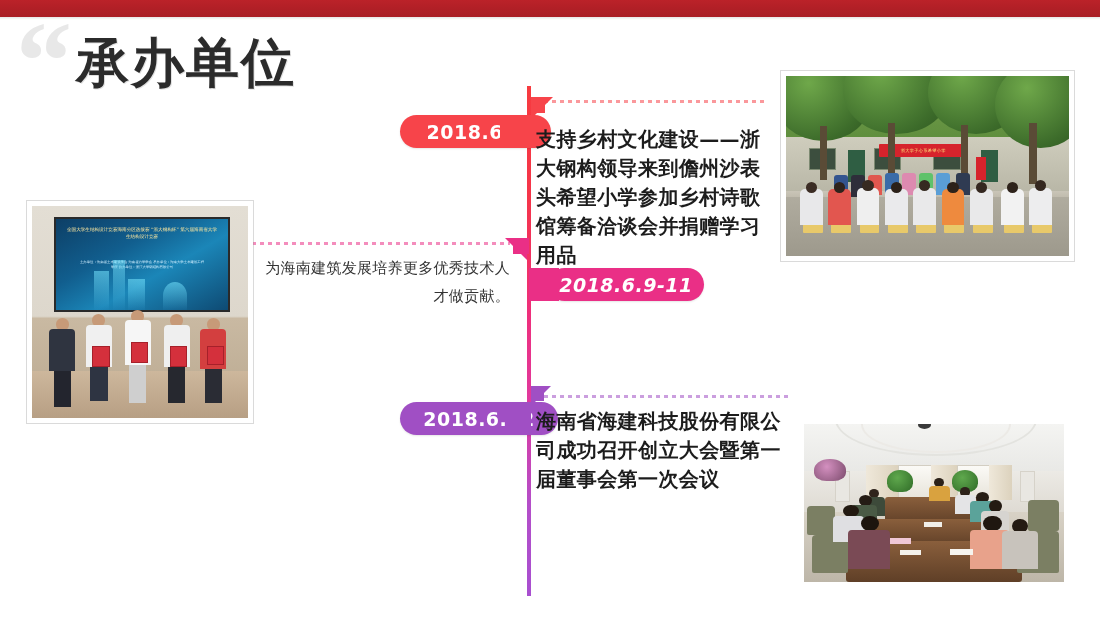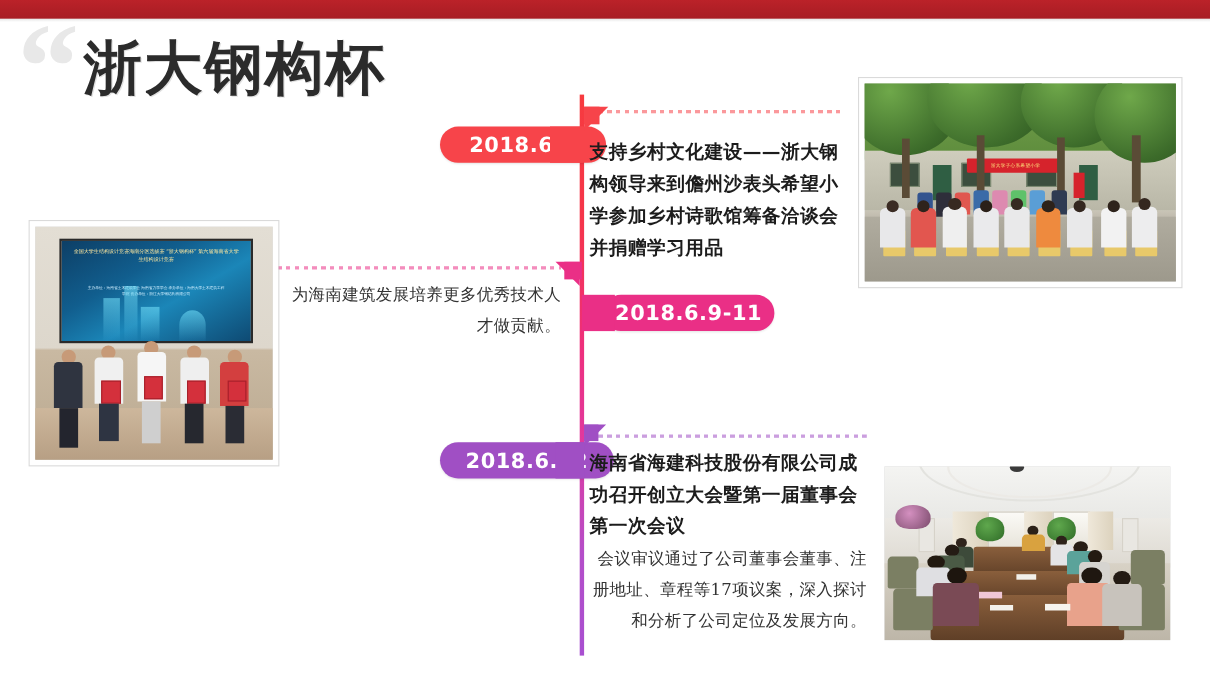--- a/index.html
+++ b/index.html
@@ -53,21 +53,21 @@
     height:33px;border-radius:17px;
     display:flex;align-items:center;justify-content:center;
     padding:0 18px;
     color:#ffffff;
     font-family:"DejaVu Sans","Liberation Sans",sans-serif;
     font-size:19px;font-weight:800;letter-spacing:.5px;
     box-shadow:0 1px 2px rgba(0,0,0,.10);
     white-space:nowrap;
   }
   .pill-red{background:#f7444a;}
-  .pill-pink{background:#ea2f86;}
+  .pill-pink{background:#ea2f86;font-style:italic;}
   .pill-purple{background:#a04fc4;}
 
   
   .pill-stub{position:absolute;height:33px;}
   .stub-red{background:#f7444a;}
   .stub-pink{background:#ea2f86;}
   .stub-purple{background:#a04fc4;}
 
   
   .flag{position:absolute;width:0;height:0;}
@@ -83,21 +83,21 @@
   .dash-pink{
     background-image:repeating-linear-gradient(90deg,
         rgba(234,47,134,.55) 0 4px, rgba(255,255,255,0) 4px 8px);
   }
   .dash-purple{
     background-image:repeating-linear-gradient(90deg,
         rgba(160,79,196,.55) 0 4px, rgba(255,255,255,0) 4px 8px);
   }
   .headline{
     font-family:"DejaVu Serif","Liberation Serif",serif;
-    font-weight:700;color:#1c1c1c;font-size:17px;line-height:29px;
+    font-weight:700;color:#1c1c1c;font-size:20px;line-height:29px;
     letter-spacing:.4px;
   }
   .body-text{
     font-family:"DejaVu Serif","Liberation Serif",serif;
     font-weight:400;color:#333333;font-size:15px;line-height:28px;
     letter-spacing:.3px;
     text-align:right;
   }
 
   
@@ -149,21 +149,21 @@
 </head>
 <body>
 
 <div id="page">
 
   <div class="top-banner"></div>
   <div class="banner-shadow"></div>
 
   <div class="title-wrap">
     <span class="quote-mark">“</span>
-    <span class="page-title">浙大钢构杯</span>
+    <span class="page-title">承办单位</span>
   </div>
 
   <div class="spine"></div>
 
   <div class="row">
 
     <div class="date-pill pill-red" style="left:400px;top:115px;width:115px;">2018.6.3</div>
 
     <div class="pill-stub stub-red" style="left:500px;top:115px;width:30px;"></div>
 
@@ -295,21 +295,20 @@
 
     <div class="date-pill pill-purple" style="left:400px;top:402px;width:122px;">2018.6.12</div>
     <div class="pill-stub stub-purple" style="left:505px;top:402px;width:26px;"></div>
 
     <div class="flag" style="left:531px;top:386px;border-top:20px solid #a04fc4;border-right:20px solid transparent;border-left:0;"></div>
     <div style="position:absolute;left:531px;top:386px;width:13px;height:15px;background:#a04fc4;"></div>
 
     <div class="txt-block" style="left:536px;top:395px;width:252px;">
       <div class="dash-line dash-purple"></div>
       <div class="headline" style="">海南省海建科技股份有限公司成功召开创立大会暨第一届董事会第一次会议</div>
-      <div class="body-text">会议审议通过了公司董事会董事、注册地址、章程等17项议案，深入探讨和分析了公司定位及发展方向。</div>
     </div>
 
     <div class="photo" style="left:804px;top:424px;width:260px;height:158px;">
       <div class="ph-inner">
         <div class="p3-ceil"></div>
         <div class="p3-arc" style="left:12%;top:-26%;width:76%;height:44%;border-color:#e3e3df;"></div>
         <div class="p3-arc" style="left:22%;top:-18%;width:56%;height:34%;border-color:#eceae6;"></div>
         <div style="position:absolute;left:44%;top:-2%;width:5%;height:5%;border-radius:50%;background:#3a3a3a;"></div>
         <div class="p3-wall"></div>
         <div class="p3-curtain" style="left:24%;top:26%;width:12%;height:22%;"></div>

